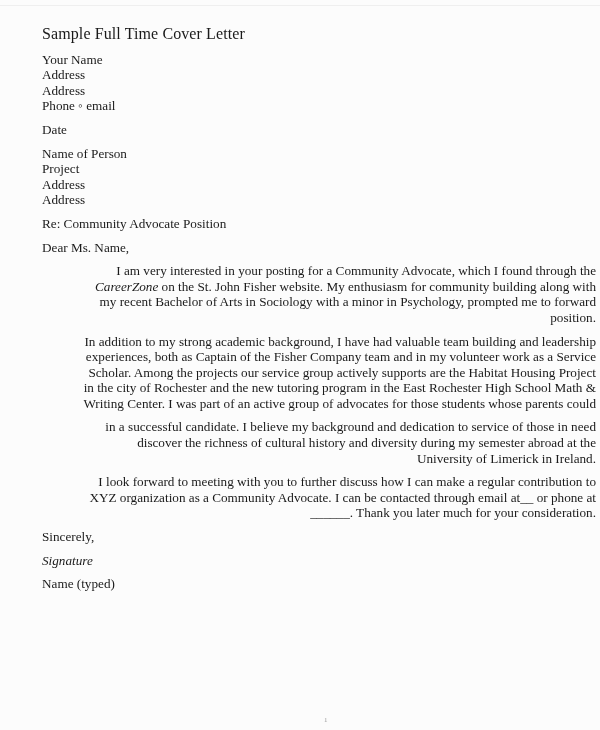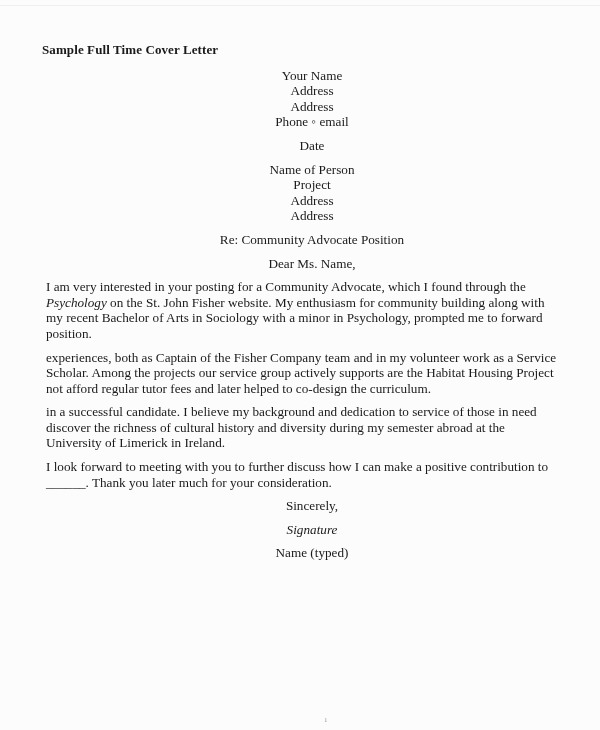--- a/index.html
+++ b/index.html
@@ -25,37 +25,36 @@
       height: 1px;
       background: #efefef;
     }
     .page {
       position: absolute;
       left: 42px;
       top: 26px;
       width: 540px;
     }
     .title {
-      font-weight: bold;
-      font-size: 13px;
-      margin: 16px 0 10px 0;
+      font-weight: normal;
+      font-size: 16px;
+      margin: 0 0 10px 0;
       letter-spacing: 0.1px;
     }
     .block {
       margin: 0 0 8px 0;
-      text-align: center;
     }
     .line {
       display: block;
       white-space: nowrap;
     }
     .para {
-      margin: 0 0 8px 4px;
+      margin: 0 0 8px 16px;
       width: 538px;
-      text-align: left;
+      text-align: right;
     }
     .para .line {
       white-space: nowrap;
     }
     .italic {
       font-style: italic;
     }
     .page-number {
       position: absolute;
       left: 324px;
@@ -94,39 +93,42 @@
   <div class="block">
     <span class="line">Re: Community Advocate Position</span>
   </div>
 
   <div class="block">
     <span class="line">Dear Ms. Name,</span>
   </div>
 
   <div class="para">
     <span class="line">I am very interested in your posting for a Community Advocate, which I found through the</span>
-    <span class="line"><span class="italic">Psychology</span><span> on the St. John Fisher website. My enthusiasm for community building along with</span></span>
+    <span class="line"><span class="italic">CareerZone</span><span> on the St. John Fisher website. My enthusiasm for community building along with</span></span>
     <span class="line">my recent Bachelor of Arts in Sociology with a minor in Psychology, prompted me to forward</span>
     <span class="line">position.</span>
   </div>
 
   <div class="para">
+    <span class="line">In addition to my strong academic background, I have had valuable team building and leadership</span>
     <span class="line">experiences, both as Captain of the Fisher Company team and in my volunteer work as a Service</span>
     <span class="line">Scholar. Among the projects our service group actively supports are the Habitat Housing Project</span>
-    <span class="line">not afford regular tutor fees and later helped to co-design the curriculum.</span>
+    <span class="line">in the city of Rochester and the new tutoring program in the East Rochester High School Math &amp;</span>
+    <span class="line">Writing Center. I was part of an active group of advocates for those students whose parents could</span>
   </div>
 
   <div class="para">
     <span class="line">in a successful candidate. I believe my background and dedication to service of those in need</span>
     <span class="line">discover the richness of cultural history and diversity during my semester abroad at the</span>
     <span class="line">University of Limerick in Ireland.</span>
   </div>
 
   <div class="para">
-    <span class="line">I look forward to meeting with you to further discuss how I can make a positive contribution to</span>
+    <span class="line">I look forward to meeting with you to further discuss how I can make a regular contribution to</span>
+    <span class="line">XYZ organization as a Community Advocate. I can be contacted through email at__  or phone at</span>
     <span class="line">______. Thank you later much for your consideration.</span>
   </div>
 
   <div class="block">
     <span class="line">Sincerely,</span>
   </div>
 
   <div class="block">
     <span class="line italic">Signature</span>
   </div>

